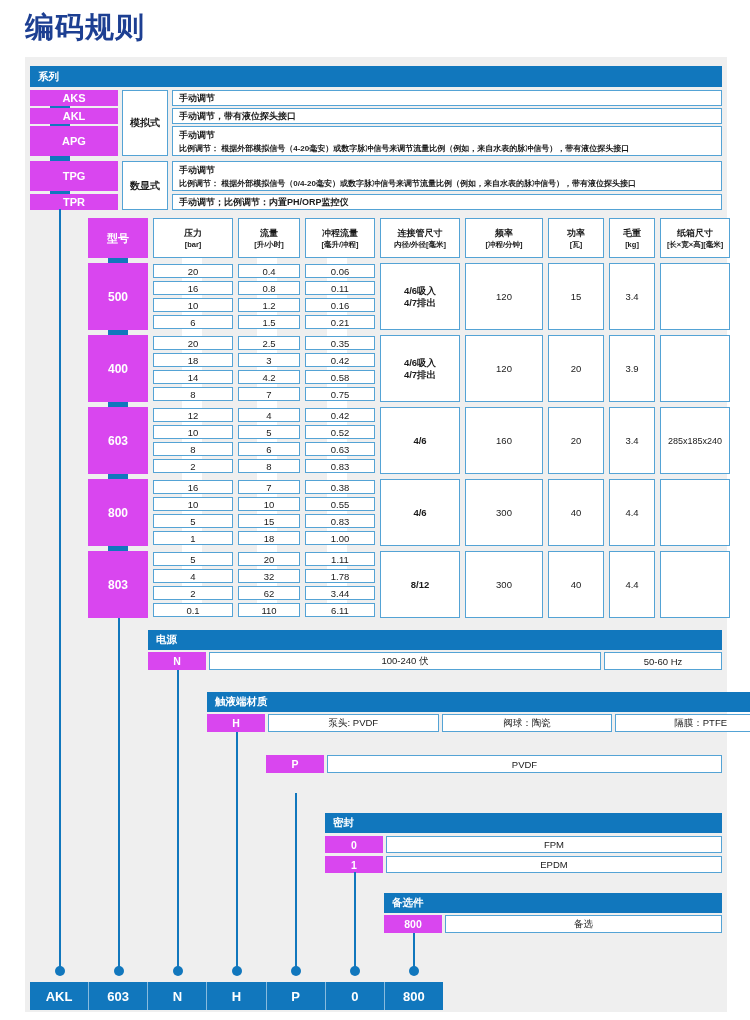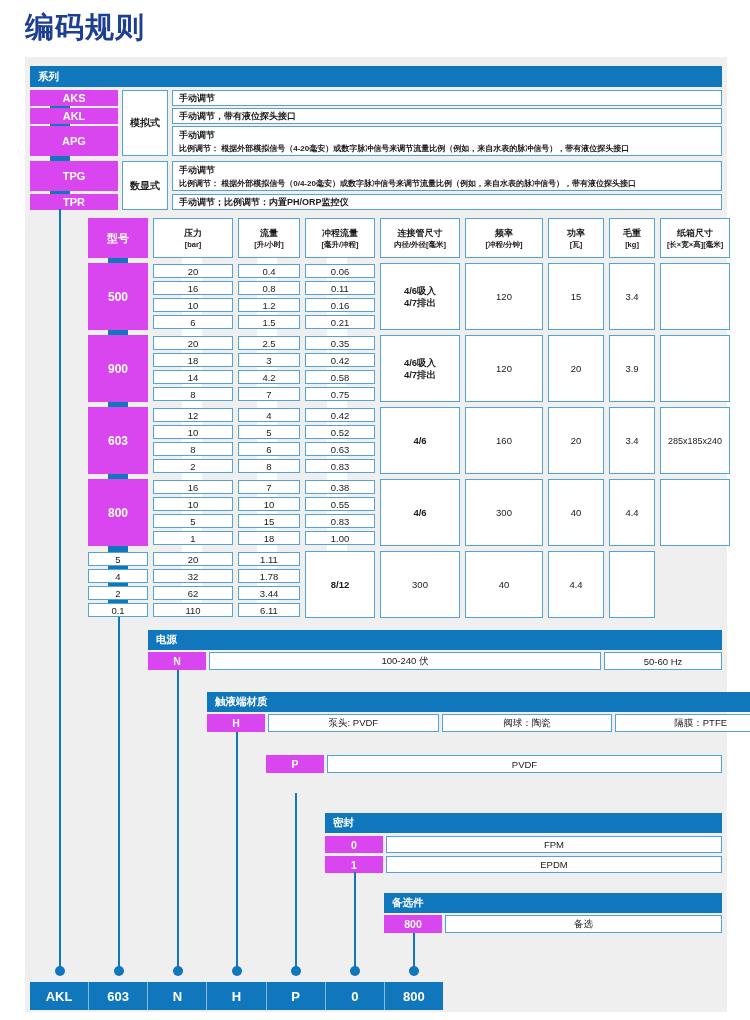--- a/index.html
+++ b/index.html
@@ -155,21 +155,21 @@
         </div>
       <div class="wbox sbox">
           <div class="pl">4/6吸入</div>
           <div class="pl">4/7排出</div>
         </div>
       <div class="wbox sbox">120</div>
       <div class="wbox sbox">15</div>
       <div class="wbox sbox">3.4</div>
       <div class="wbox sbox carton"></div>
 
-      <div class="bluebox mcell">900</div>
+      <div class="bluebox mcell">400</div>
       <div class="stack">
           <div class="vcell">20</div>
           <div class="vcell">18</div>
           <div class="vcell">14</div>
           <div class="vcell">8</div>
         </div>
       <div class="stack">
           <div class="vcell">2.5</div>
           <div class="vcell">3</div>
           <div class="vcell">4.2</div>
@@ -239,20 +239,21 @@
         </div>
       <div class="wbox sbox">
           <div class="pl">4/6</div>
           <div class="pl"></div>
         </div>
       <div class="wbox sbox">300</div>
       <div class="wbox sbox">40</div>
       <div class="wbox sbox">4.4</div>
       <div class="wbox sbox carton"></div>
 
+      <div class="bluebox mcell">803</div>
       <div class="stack">
           <div class="vcell">5</div>
           <div class="vcell">4</div>
           <div class="vcell">2</div>
           <div class="vcell">0.1</div>
         </div>
       <div class="stack">
           <div class="vcell">20</div>
           <div class="vcell">32</div>
           <div class="vcell">62</div>

